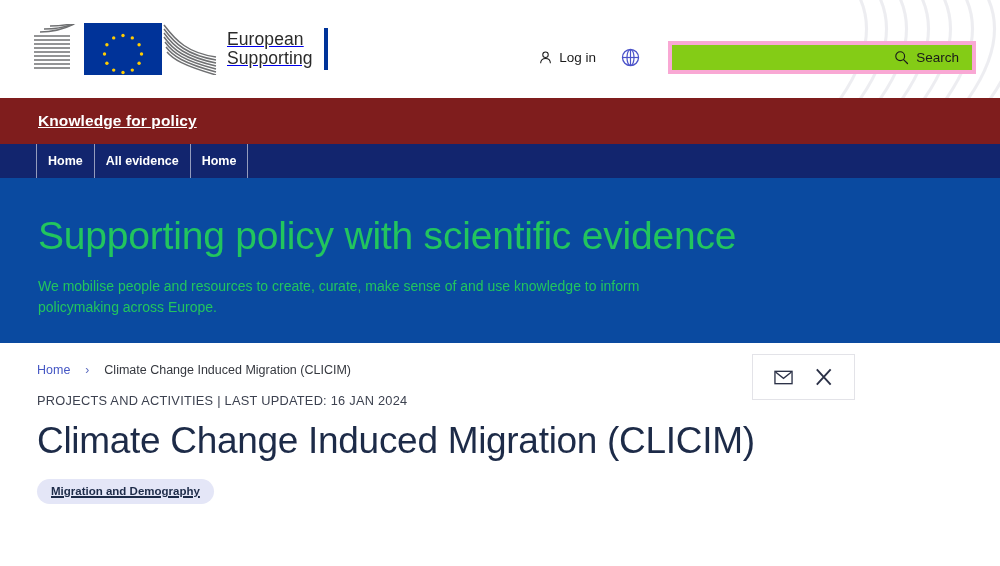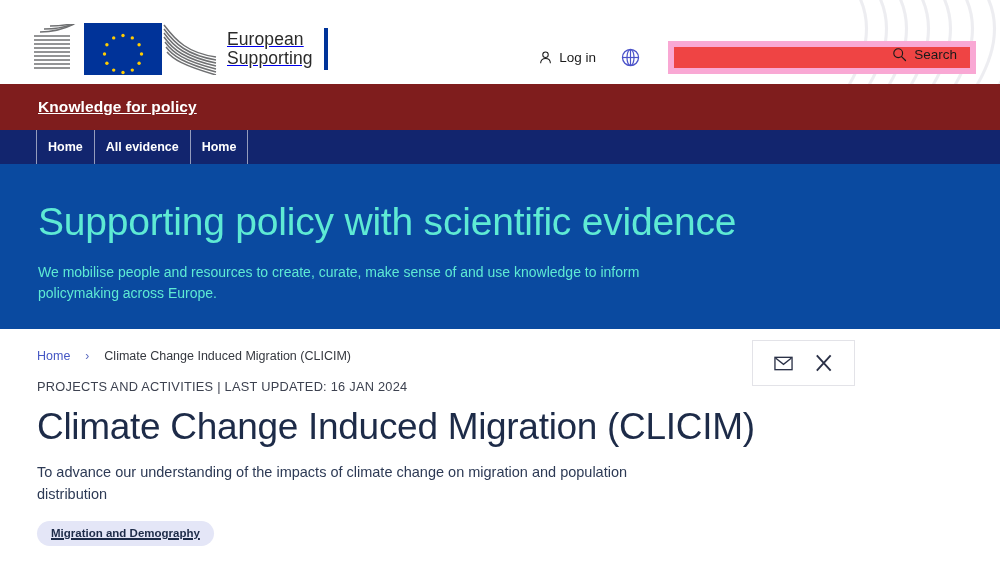--- a/index.html
+++ b/index.html
@@ -16,21 +16,21 @@
     background: #ffffff;
     color: #1d2b48;
     -webkit-font-smoothing: antialiased;
   }
 
   .page { position: relative; width: 1000px; height: 566px; background:#fff; }
 
   
   .top-header {
     position: relative;
-    height: 84px;
+    height: 98px;
     background: #ffffff;
     overflow: hidden;
   }
   .wave-deco {
     position: absolute;
     top: -10px; right: -20px;
     width: 300px; height: 130px;
     pointer-events: none;
     opacity: .55;
   }
@@ -87,23 +87,23 @@
   }
   .login-link svg { display:block; }
   .globe-btn {
     display: flex; align-items: center; justify-content: center;
     width: 24px; height: 24px;
     margin-right: 26px;
     background: none; border: none; cursor: pointer;
   }
   .search-shell {
     display: flex;
-    align-items: flex-start;
-    border: 6px solid #f9a8d4;
-    background: #ef4444;
+    align-items: center;
+    border: 4px solid #f9a8d4;
+    background: #84cc16;
     height: 33px;
     width: 308px;
   }
   .search-input {
     flex: 1;
     border: none;
     outline: none;
     padding: 0 10px;
     font-family: inherit;
     font-size: 13.5px;
@@ -166,21 +166,21 @@
     border-left: 1px solid rgba(255,255,255,.55);
     white-space: nowrap;
   }
   .nav-end { width:1px; background: rgba(255,255,255,.55); }
 
   
   .hero {
     height: 165px;
     background: #0a4aa0;
     padding: 36px 20px 0 38px;
-    color: #5eead4;
+    color: #22c55e;
   }
   .hero-title {
     font-size: 39px;
     font-weight: 400;
     line-height: 44px;
     letter-spacing: -.2px;
   }
   .hero-sub {
     margin-top: 18px;
     font-size: 14px;
@@ -410,21 +410,20 @@
     <div class="breadcrumb">
       <a class="crumb-link" href="#">Home</a>
       <span class="crumb-sep">›</span>
       <span class="crumb-current">Climate Change Induced Migration (CLICIM)</span>
     </div>
 
     <div class="meta-line">PROJECTS AND ACTIVITIES | LAST UPDATED: 16 JAN 2024</div>
 
     <h2 class="main-title">Climate Change Induced Migration (CLICIM)</h2>
 
-    <p class="lede">To advance our understanding of the impacts of climate change on migration and population distribution</p>
 
     <div class="tag-row">
       <a class="tag" href="#">
         <span>Migration and Demography</span>
       </a>
     </div>
 
   </main>
 </div>
 

